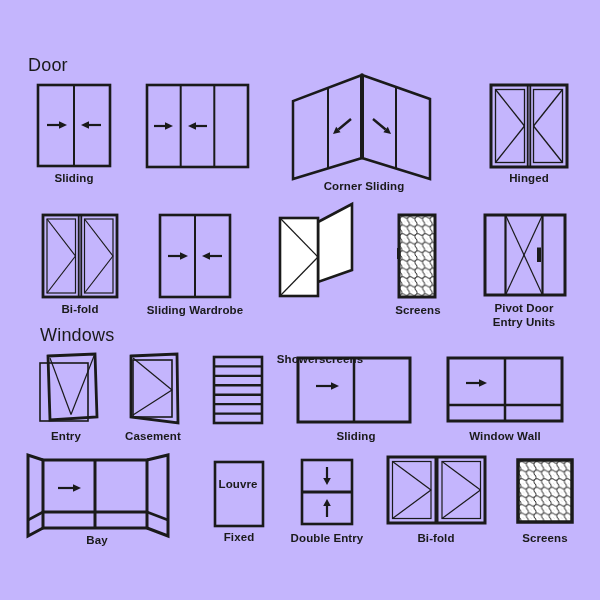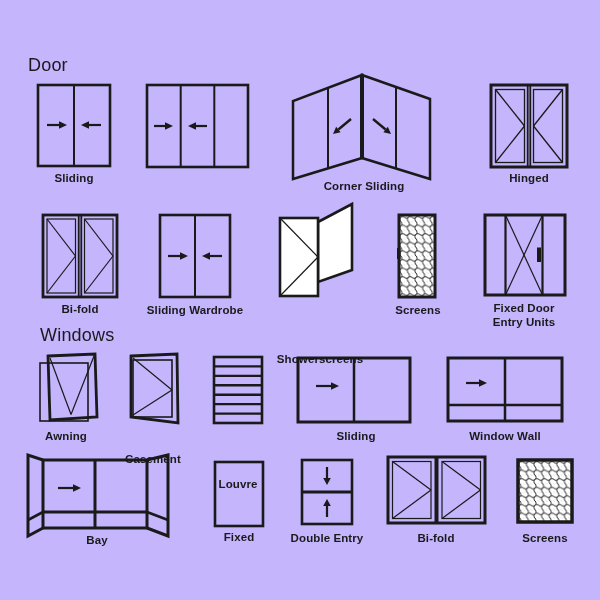--- a/index.html
+++ b/index.html
@@ -237,26 +237,26 @@
 
   <div class="lbl" style="left:9px;top:171px;">Sliding</div>
   <div class="lbl" style="left:464px;top:171px;">Hinged</div>
   <div class="lbl" style="left:299px;top:179px;">Corner Sliding</div>
 
   <div class="lbl" style="left:15px;top:302px;">Bi-fold</div>
   <div class="lbl" style="left:130px;top:303px;">Sliding Wardrobe</div>
   <div class="lbl" style="left:255px;top:304px;margin-top:48px;">Showerscreens</div>
   <div class="lbl" style="left:353px;top:303px;">Screens</div>
   <div class="lbl" style="left:459px;top:301px;">
-    <div>Fixed Door</div>
+    <div>Pivot Door</div>
     <div>Entry Units</div>
   </div>
 
-  <div class="lbl" style="left:1px;top:429px;">Awning</div>
-  <div class="lbl" style="left:88px;top:452px;">Casement</div>
+  <div class="lbl" style="left:1px;top:429px;">Entry</div>
+  <div class="lbl" style="left:88px;top:429px;">Casement</div>
   <div class="lbl" style="left:173px;top:429px;margin-top:48px;">Louvre</div>
   <div class="lbl" style="left:291px;top:429px;">Sliding</div>
   <div class="lbl" style="left:440px;top:429px;">Window Wall</div>
 
   <div class="lbl" style="left:32px;top:533px;">Bay</div>
   <div class="lbl" style="left:174px;top:530px;">Fixed</div>
   <div class="lbl" style="left:262px;top:531px;">Double Entry</div>
   <div class="lbl" style="left:371px;top:531px;">Bi-fold</div>
   <div class="lbl" style="left:480px;top:531px;">Screens</div>
 

